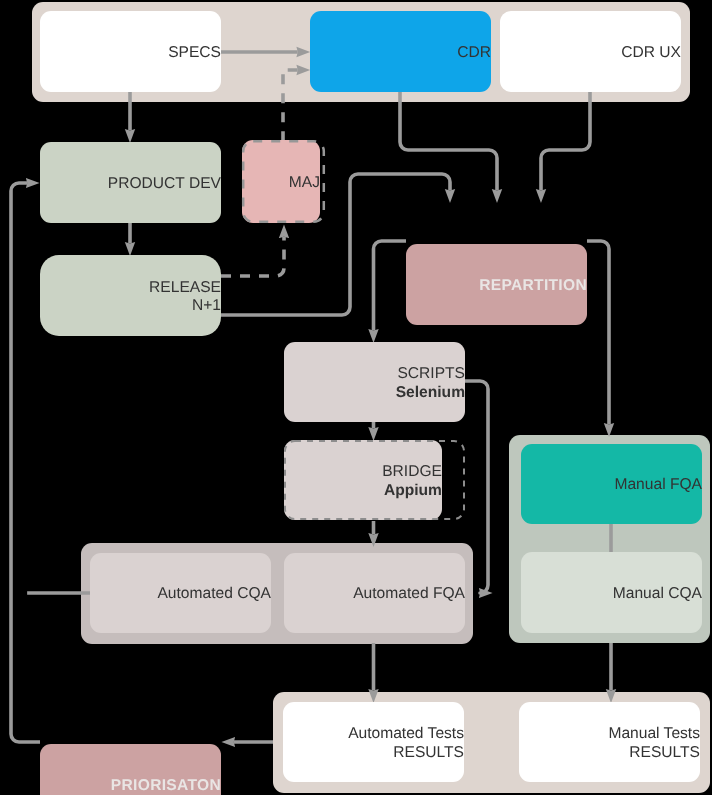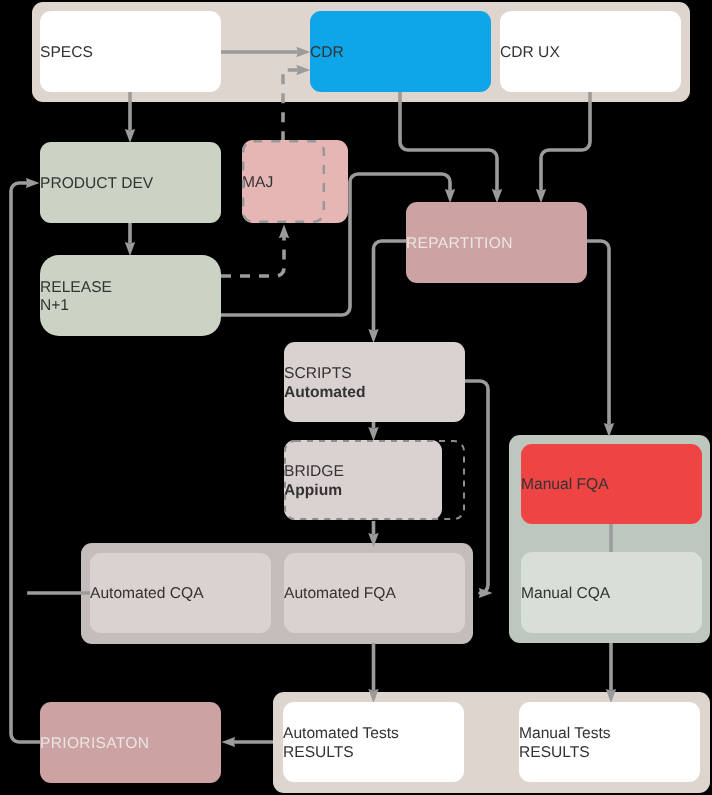--- a/index.html
+++ b/index.html
@@ -4,25 +4,25 @@
 <title>Test Process Flow Diagram</title>
 <style>
   html,body{margin:0;padding:0;background:#000;}
   body{width:712px;height:795px;overflow:hidden;
        font-family:"Liberation Sans",sans-serif;
        -webkit-font-smoothing:antialiased;text-rendering:geometricPrecision;}
   #stage{position:relative;width:712px;height:795px;background:#000;overflow:hidden;}
 
   .grp{position:absolute;box-sizing:border-box;z-index:1;}
   .node{position:absolute;box-sizing:border-box;z-index:3;display:flex;flex-direction:column;
-        align-items:flex-start;justify-content:center;text-align:center;
+        align-items:flex-end;justify-content:center;text-align:center;
         font-size:15.6px;color:#333;line-height:18.5px;letter-spacing:0;padding-top:3px;}
   .node .l2{display:block;}
   .bold{font-weight:bold;}
-  .lt{color:#e9e5e4;font-weight:normal;letter-spacing:.3px;}
+  .lt{color:#e9e5e4;font-weight:bold;letter-spacing:.3px;margin-top:42px;}
   svg.links{position:absolute;left:0;top:0;width:712px;height:795px;pointer-events:none;overflow:visible;z-index:2;}
 </style>
 </head>
 <body>
 
 <div id="stage">
 
   <svg class="links" viewBox="0 0 712 795">
     <defs>
       <marker id="ah" markerWidth="15" markerHeight="12" refX="1.3" refY="5.6" orient="auto" markerUnits="userSpaceOnUse">
@@ -68,39 +68,39 @@
     <g fill="none" stroke="#9b9b9b" stroke-width="3.6">
       <path d="M271,593 H27.14"></path>
       <path d="M611,524 V552"></path>
     </g>
   </svg>
 
   <div class="node" style="left:40px;top:142px;width:181px;height:81px;background:#cbd3c5;border-radius:11px;">
     <span>PRODUCT DEV</span>
   </div>
 
-  <div class="node" style="left:242px;top:140px;width:106px;height:83px;background:#e6b6b5;border-radius:11px;">
+  <div class="node" style="left:242px;top:140px;width:78px;height:83px;background:#e6b6b5;border-radius:11px;">
     <span>MAJ</span>
   </div>
   <svg class="links" viewBox="0 0 712 795" style="z-index:4;">
     <rect x="243.2" y="141.2" width="80.6" height="80.6" rx="10" ry="10" fill="none" stroke="#979797" stroke-width="2.5" stroke-dasharray="9 9"></rect>
   </svg>
 
   <div class="node" style="left:40px;top:255px;width:181px;height:81px;background:#cbd3c5;border-radius:19px;">
     <span>RELEASE</span>
     <span class="l2">N+1</span>
   </div>
 
   <div class="node lt" style="left:406px;top:202px;width:181px;height:81px;background:#cca2a2;border-radius:11px;">
     <span>REPARTITION</span>
   </div>
 
   <div class="node" style="left:284px;top:342px;width:181px;height:80px;background:#dad2d1;border-radius:11px;">
     <span>SCRIPTS</span>
-    <span class="l2 bold">Automated</span>
+    <span class="l2 bold">Selenium</span>
   </div>
 
   <div class="node" style="left:284px;top:440px;width:158px;height:80px;background:#dad2d1;border-radius:11px;">
     <span>BRIDGE</span>
     <span class="l2 bold">Appium</span>
   </div>
   <svg class="links" viewBox="0 0 712 795" style="z-index:4;">
     <rect x="285" y="441" width="179" height="78" rx="10" ry="10" fill="none" stroke="#8d8d8d" stroke-width="2" stroke-dasharray="6 6"></rect>
   </svg>
 
@@ -109,21 +109,21 @@
   <div class="node" style="left:90px;top:553px;width:181px;height:80px;background:#dad2d1;border-radius:11px;">
     <span>Automated CQA</span>
   </div>
 
   <div class="node" style="left:284px;top:553px;width:181px;height:80px;background:#dad2d1;border-radius:11px;">
     <span>Automated FQA</span>
   </div>
 
   <div class="grp" style="left:509px;top:435px;width:201px;height:208px;background:#bec7bd;border-radius:11px;"></div>
 
-  <div class="node" style="left:521px;top:444px;width:181px;height:80px;background:#ef4444;border-radius:11px;">
+  <div class="node" style="left:521px;top:444px;width:181px;height:80px;background:#14b8a6;border-radius:11px;">
     <span>Manual FQA</span>
   </div>
 
   <div class="node" style="left:521px;top:552px;width:181px;height:81px;background:#d8dfd6;border-radius:11px;">
     <span>Manual CQA</span>
   </div>
 
   <div class="grp" style="left:273px;top:692px;width:437px;height:101px;background:#ded5cf;border-radius:11px;"></div>
 
   <div class="node" style="left:283px;top:702px;width:181px;height:80px;background:#fff;border-radius:11px;">

